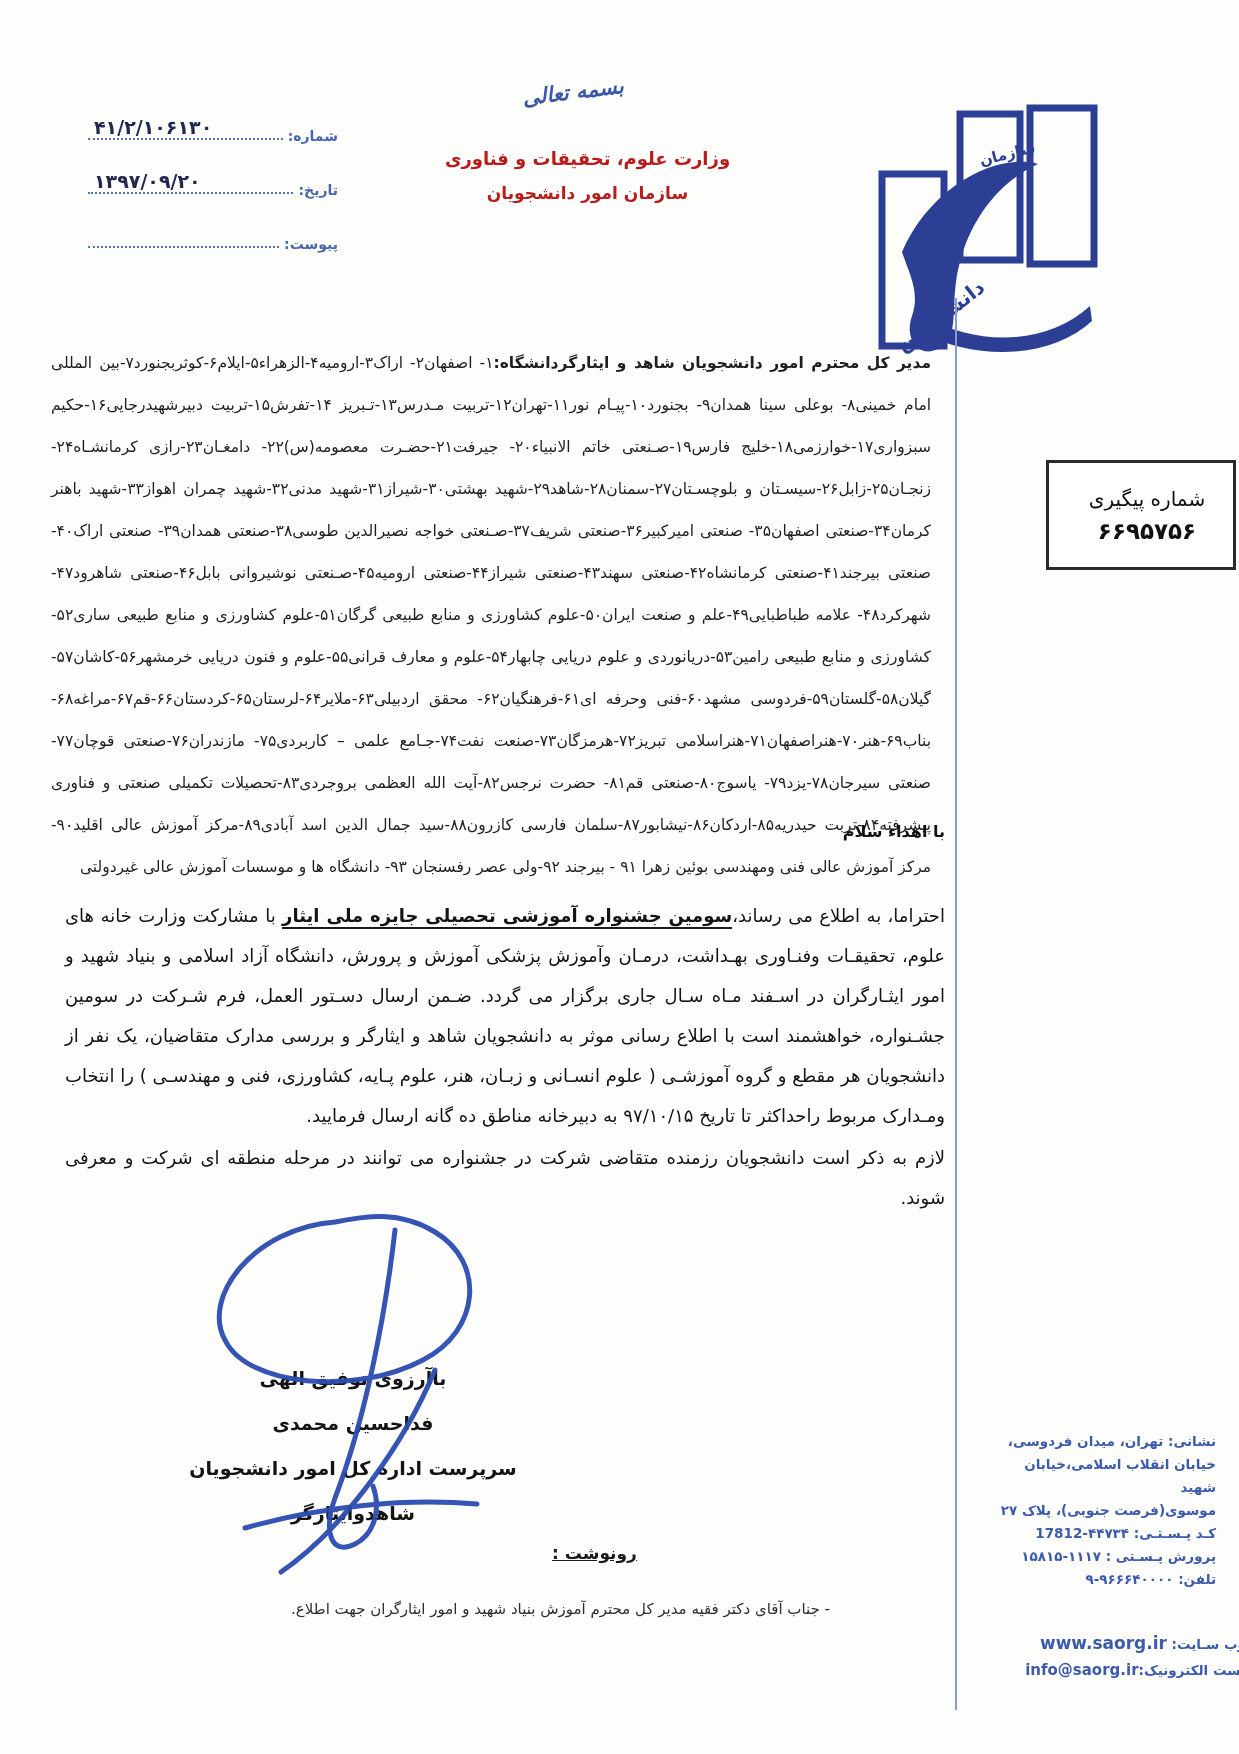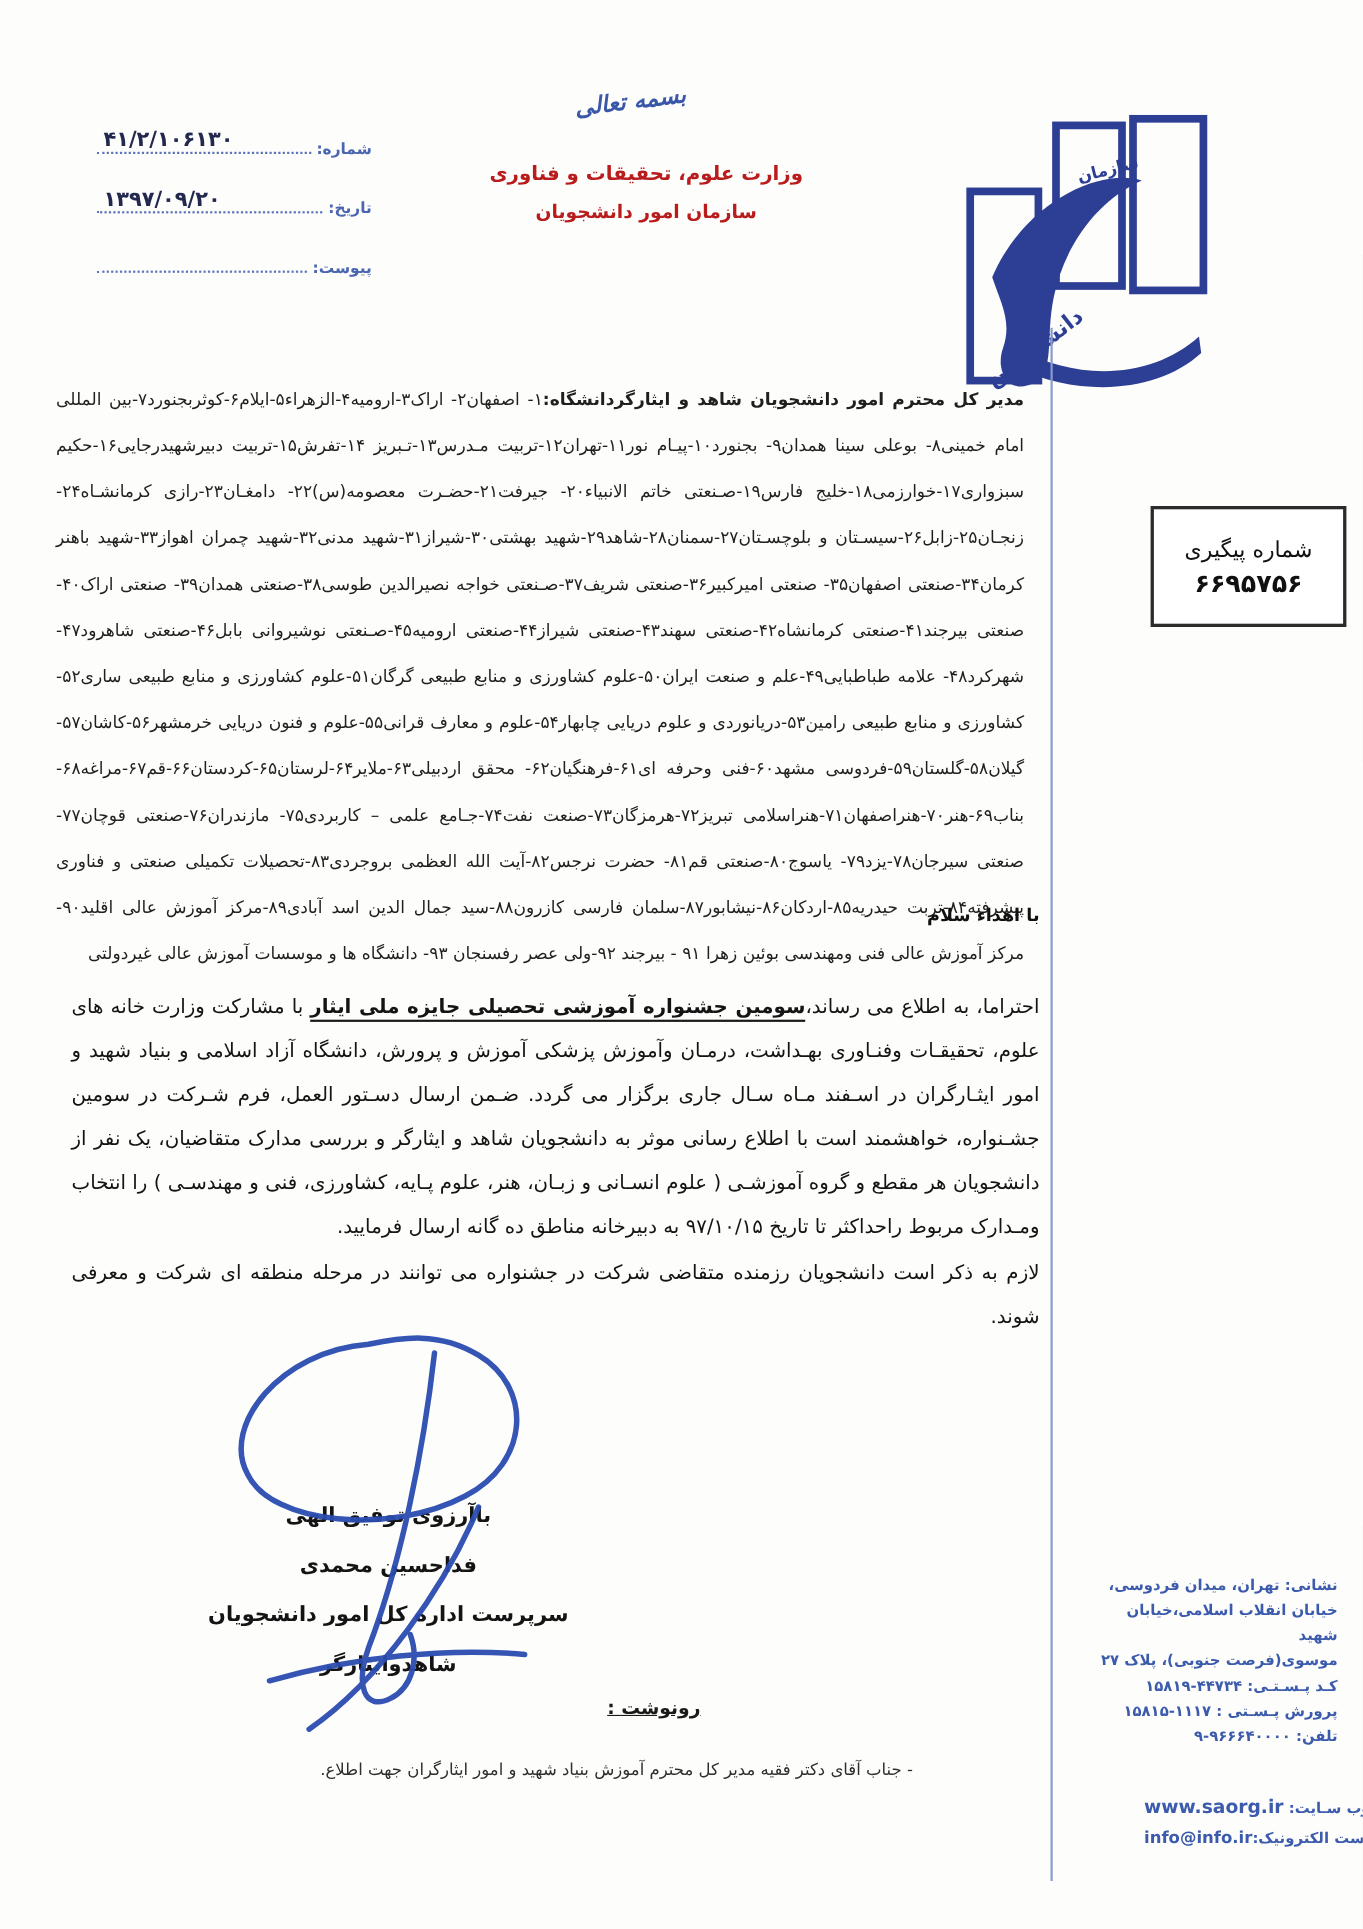--- a/index.html
+++ b/index.html
@@ -29,21 +29,21 @@
     position:absolute; left:8px; bottom:8px; direction:ltr;
     font-size:19px; font-weight:bold; color:#23284f; letter-spacing:1px;
   }
   
   .logo{position:absolute; top:100px; left:868px; width:240px; height:260px;}
   
   .vline{position:absolute; left:955px; top:298px; width:2px; height:1412px; background:#8a9bd0;}
   .track{
     position:absolute; left:1046px; top:460px; width:172px; height:104px;
     border:3px solid #2b2b2b; background:#fff;
-    display:flex; flex-direction:column; align-items:center; justify-content:center; gap:7px;
+    display:flex; flex-direction:column; align-items:center; justify-content:center; gap:7px;padding-left:12px;
   }
   .track .t1{font-size:20px; color:#111;}
   .track .t2{font-size:23px; color:#111; font-weight:bold; letter-spacing:2px;}
   
   .recipients{
     position:absolute; top:342px; left:51px; width:880px;
     font-size:15.5px; line-height:42px; text-align:justify; color:#1f1f1f;
   }
   .recipients b{font-size:15.5px;}
   
@@ -150,23 +150,23 @@
 
   <div class="cc-label">رونوشت :</div>
   <div class="cc-list">
     <div>- جناب آقای دکتر فقیه مدیر کل محترم آموزش بنیاد شهید و امور ایثارگران جهت اطلاع.</div>
   </div>
 
   <div class="addr">
     <div>نشانی: تهران، میدان فردوسی،</div>
     <div>خیابان انقلاب اسلامی،خیابان شهید</div>
     <div>موسوی(فرصت جنوبی)، پلاک ۲۷</div>
-    <div><span>کـد پـسـتـی:</span> <span class="num">۱۵۸۱۹-۴۴۷۳۴</span></div>
+    <div><span>کـد پـسـتـی:</span> <span class="num">17812-۴۴۷۳۴</span></div>
     <div><span>پرورش پـسـتی :</span> <span class="num">۱۵۸۱۵-۱۱۱۷</span></div>
     <div><span>تلفن:</span> <span class="num">۹-۹۶۶۶۴۰۰۰۰</span></div>
   </div>
 
   <div class="site">
     <div><span>وب سـایت:</span> <span class="url">www.saorg.ir</span></div>
-    <div><span>پست الکترونیک:</span><span class="mail">info@info.ir</span></div>
+    <div><span>پست الکترونیک:</span><span class="mail">info@saorg.ir</span></div>
   </div>
 
 </div>
 
 </body></html>

